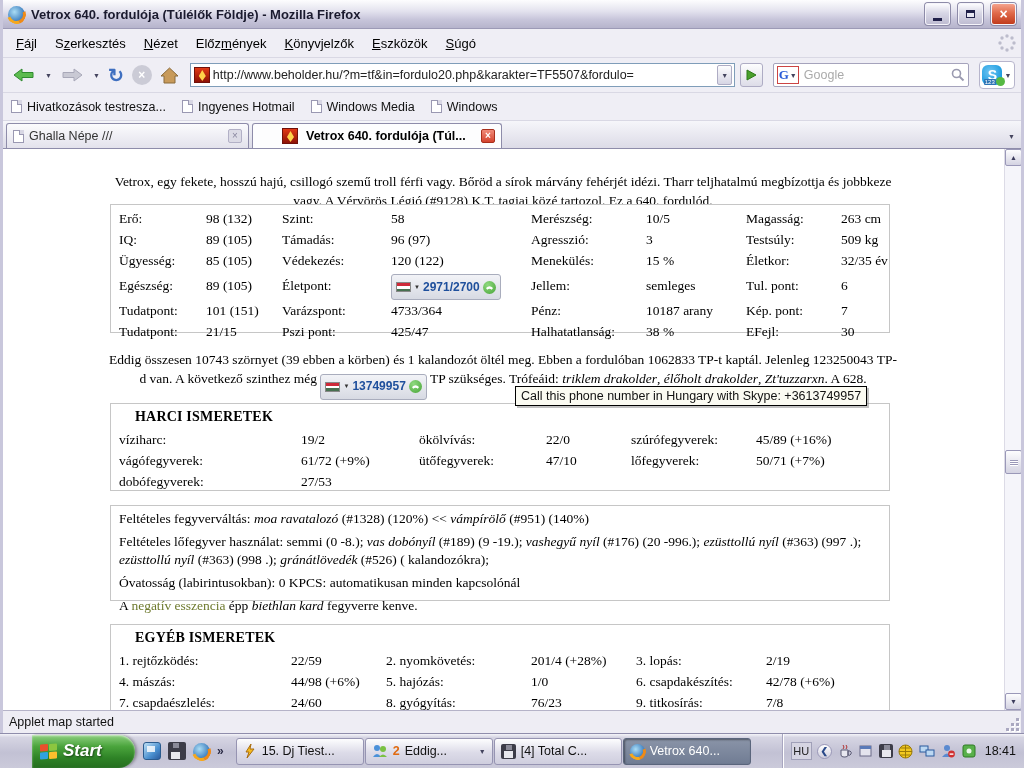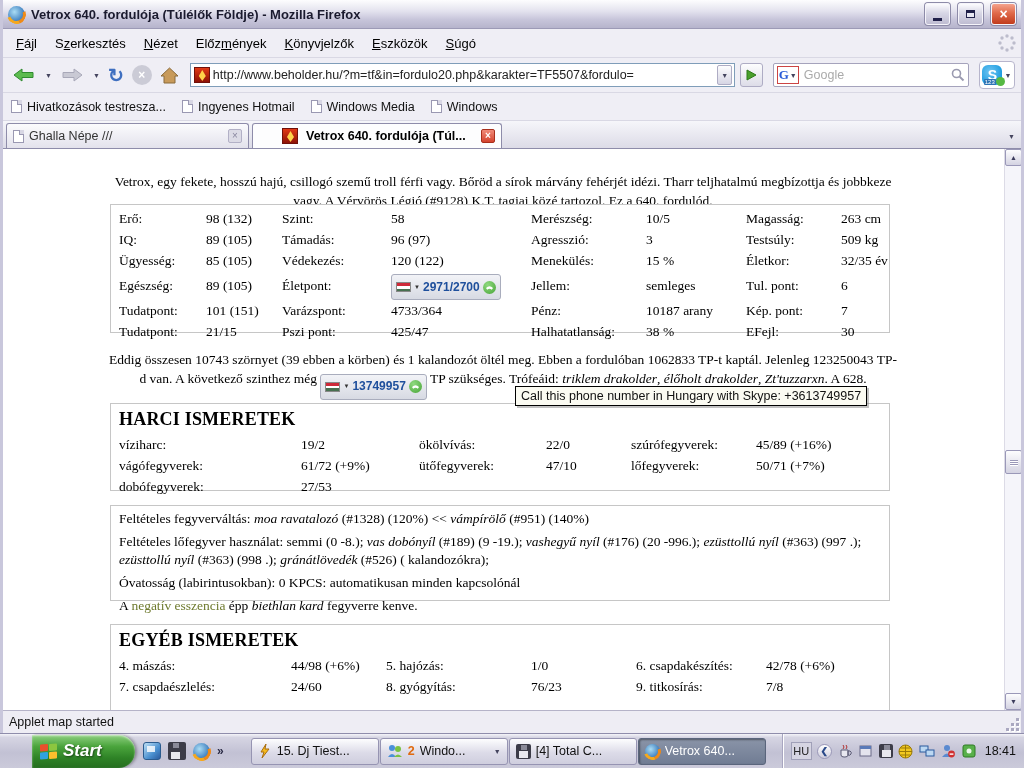--- a/index.html
+++ b/index.html
@@ -100,21 +100,21 @@
   #intro{top:9px;}
   #summary{top:187px;}
   .box{position:absolute;left:107px;width:780px;border:1px solid #c6c6c6;background:#fff;}
   #statsbox{top:55px;height:129px;padding:3px 0 0 8px;}
   table{border-collapse:collapse;table-layout:fixed;}
   td{height:21px;padding:0;vertical-align:middle;font-size:13.5px;white-space:nowrap;overflow:hidden;}
   #harcibox{top:254px;height:88px;padding:2px 0 0 8px;}
   #feltetelbox{top:356px;height:96px;padding:4px 8px;line-height:18px;}
   #feltetelbox p{margin:0 0 5px 0;}
   #egyebbox{top:475px;height:95px;padding:2px 0 0 8px;}
-  .sechead{font-weight:bold;font-size:18px;margin:3px 0 4px 0;letter-spacing:.2px;}
+  .sechead{font-weight:bold;font-size:14px;margin:3px 0 4px 16px;letter-spacing:.2px;}
   .ital{font-style:italic;}
   .essence{color:#6e7a2e;}
   .plink{color:#000;text-decoration:underline;cursor:pointer;}
 
   
   .skpill{display:inline-flex;align-items:center;gap:3px;height:17px;padding:12px 4px;
     background:linear-gradient(#f2f3f7,#d7dae3);border:1px solid #a9adbd;border-radius:3px;
     font-family:"Liberation Sans",sans-serif;vertical-align:-3px;}
   .huflag{width:15px;height:10px;border:1px solid #888;display:flex;flex-direction:column;}
   .huflag i{flex:1;display:block;}
@@ -166,21 +166,21 @@
   .winflag i:nth-child(3){background:#30a2e0;} .winflag i:nth-child(4){background:#fdbf2d;}
   #quicklaunch{display:flex;align-items:center;gap:7px;padding:0 8px;}
   .qlicon{width:18px;height:18px;}
   .deskicon{border-radius:3px;background:linear-gradient(135deg,#bfe0f5 0%,#4a90d0 60%,#2a5b9e 100%);
     border:1px solid #2a5b8e;position:relative;}
   .deskicon::after{content:"";position:absolute;left:3px;top:3px;width:8px;height:6px;background:#fff;opacity:.8;}
   .floppy{background:#3c3c48;border-radius:2px;position:relative;}
   .floppy::before{content:"";position:absolute;left:3px;bottom:1px;width:9px;height:7px;background:#e8e8ee;}
   .floppy::after{content:"";position:absolute;left:5px;top:1px;width:6px;height:5px;background:#8a8a98;}
   .chev{color:#2a2a44;font-size:12px;font-weight:bold;}
-  .taskbtnrow{display:flex;align-items:center;gap:1px;margin-left:19px;}
+  .taskbtnrow{display:flex;align-items:center;gap:1px;margin-left:4px;}
   .taskbtn{height:27px;width:128px;border:1px solid #9694b2;border-radius:3px;
     background:linear-gradient(#fdfdfe,#dcdbe8 55%,#cfcede);display:flex;align-items:center;gap:5px;
     padding:0 6px;font-size:12.5px;color:#111;}
   .taskbtn .tlabel{flex:1;white-space:nowrap;overflow:hidden;}
   .taskbtn.active{background:linear-gradient(#8a94a8,#707c93);border-color:#5a657c;color:#fff;
     box-shadow:inset 1px 1px 2px rgba(0,0,0,.4);}
   .msnbadge{color:#e06a10;font-weight:bold;}
   #tray{margin-left:auto;display:flex;align-items:center;gap:5px;padding:0 8px;height:100%;
     border-left:1px solid #a8a6c0;box-shadow:inset 1px 0 0 #fff;}
   #lang{width:21px;height:18px;background:#d6d5e2;border:1px solid #a0a0b8;font-size:11px;
@@ -494,20 +494,28 @@
           <table>
             <colgroup>
                 <col style="width:172px">
                 <col style="width:95px">
                 <col style="width:145px">
                 <col style="width:105px">
                 <col style="width:130px">
                 <col style="width:119px">
               </colgroup>
             <tbody>
+                <tr>
+              <td>1. rejtőzködés:</td>
+                  <td>22/59</td>
+              <td>2. nyomkövetés:</td>
+                  <td>201/4 (+28%)</td>
+              <td>3. lopás:</td>
+                  <td>2/19</td>
+            </tr>
             <tr>
               <td>4. mászás:</td>
                   <td>44/98 (+6%)</td>
               <td>5. hajózás:</td>
                   <td>1/0</td>
               <td>6. csapdakészítés:</td>
                   <td>42/78 (+6%)</td>
             </tr>
             <tr>
               <td>7. csapdaészlelés:</td>
@@ -572,21 +580,21 @@
         <span class="tlabel">15. Dj Tiest...</span>
       </div>
       <div class="taskbtn">
         <svg width="16" height="14">
             <circle cx="5" cy="4" r="3" fill="#4a90d9"></circle>
             <path d="M1 13 Q5 7 9 13 Z" fill="#4a90d9"></path>
             <circle cx="11" cy="5" r="3" fill="#7ac143"></circle>
             <path d="M7 13 Q11 8 15 13 Z" fill="#7ac143"></path>
           </svg>
         <span class="msnbadge">2</span>
-        <span class="tlabel">Windo...</span>
+        <span class="tlabel">Eddig...</span>
         <span class="ddarrow">▼</span>
       </div>
       <div class="taskbtn">
         <span class="qlicon floppy" style="width:15px;height:15px;"></span>
         <span class="tlabel">[4] Total C...</span>
       </div>
       <div class="taskbtn active">
         <span class="fficon" style="width:15px;height:15px;"></span>
         <span class="tlabel">Vetrox 640...</span>
       </div>

